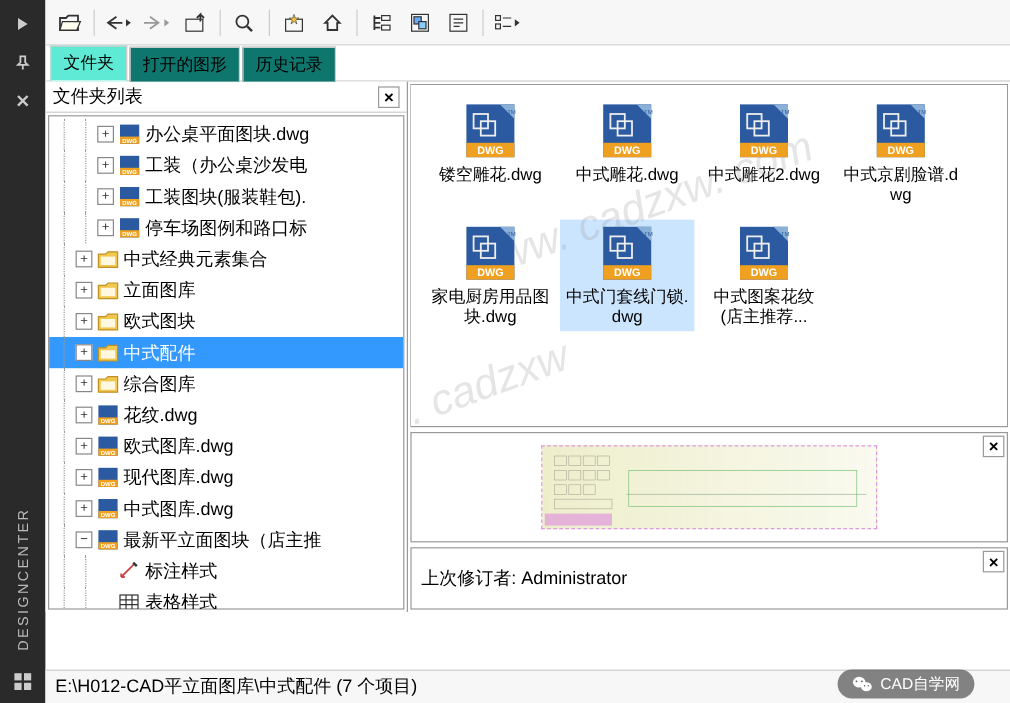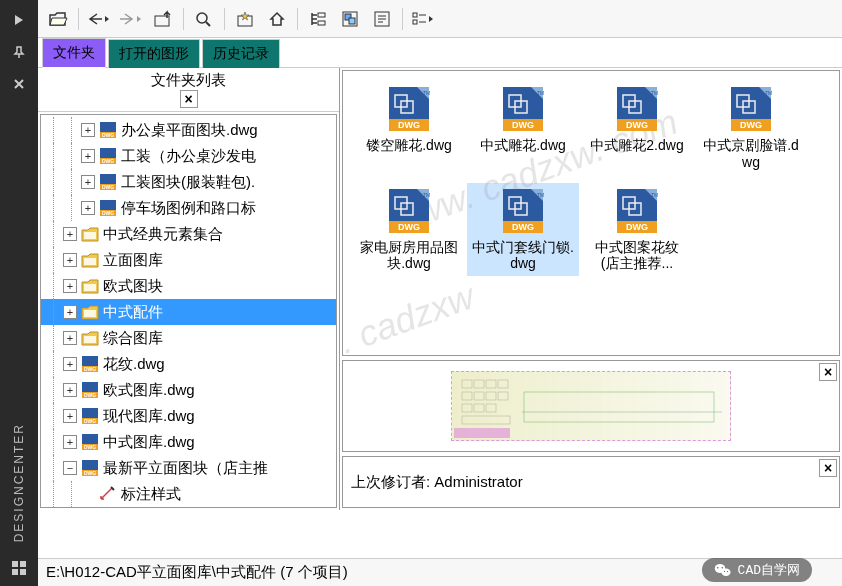--- a/index.html
+++ b/index.html
@@ -7,24 +7,24 @@
 .outer { display: flex; height: 100%; }
 .leftbar { width: 38px; background: #2a2a2a; display: flex; flex-direction: column; align-items: center; padding-top: 4px; color: #ccc; }
 .leftbar .ic { width: 20px; height: 20px; margin: 6px 0; display:flex; align-items:center; justify-content:center; cursor:pointer; }
 .leftbar .vlabel { writing-mode: vertical-rl; transform: rotate(180deg); color: #bbb; font-size: 12px; letter-spacing: 2px; margin-top: auto; margin-bottom: 10px; }
 .main { flex: 1; display: flex; flex-direction: column; background: #fff; }
 .toolbar { height: 38px; background: #f7f7f7; border-bottom: 1px solid #ccc; display: flex; align-items: center; padding: 0 6px; gap: 4px; }
 .tb-btn { width: 28px; height: 28px; display:flex; align-items:center; justify-content:center; cursor:pointer; border-radius:2px; }
 .tb-sep { width:1px; height:22px; background:#ccc; margin:0 2px; }
 .tabs { height: 30px; background: #fff; display: flex; align-items: flex-end; padding-left: 4px; border-bottom:1px solid #ccc; gap:2px; }
 .tab { padding: 5px 10px; border:1px solid #ccc; border-bottom:none; background:#0f766e; font-size:14px; cursor:pointer; position:relative; top:1px; }
-.tab.active { background:#8b5cf6; border-bottom:1px solid #fff; }
+.tab.active { background:#5eead4; border-bottom:1px solid #fff; }
 .content { flex:1; display:flex; min-height:0; }
 .sidepanel { width: 302px; border-right:1px solid #999; display:flex; flex-direction:column; background:#fff; }
-.sp-header { display:flex; align-items:center; justify-content:space-between; padding:3px 6px; border-bottom:1px solid #ccc; font-size:15px;flex-direction:column; }
+.sp-header { display:flex; align-items:center; justify-content:space-between; padding:3px 6px; border-bottom:1px solid #ccc; font-size:15px; }
 .sp-header .close { width:18px; height:18px; text-align:center; cursor:pointer; font-weight:bold; border:1px solid #999; line-height:16px; font-size:14px; }
 .tree { flex:1; overflow:auto; padding:2px 0; border:1px solid #999; margin:2px; }
 .tree-row { display:flex; align-items:center; height:26px; padding-left:4px; cursor:pointer; font-size:15px; white-space:nowrap; }
 .tree-row.selected { background:#3399ff; color:#fff; }
 .tree-row .exp { width:14px; height:14px; border:1px solid #888; display:flex; align-items:center; justify-content:center; font-size:11px; line-height:1; margin-right:3px; background:#fff; color:#333; }
 .tree-row .noexp { width:14px; margin-right:3px; }
 .tree-row .ln { width:18px; height:26px; position:relative; }
 .tree-row .ln::before { content:''; position:absolute; left:8px; top:0; bottom:0; border-left:1px dotted #999; }
 .fold-icon { width:20px; height:18px; margin-right:3px; flex-shrink:0; }
 .dwg-icon { width:20px; height:18px; margin-right:3px; flex-shrink:0; }
@@ -34,21 +34,21 @@
 .file-item.selected { background:#cce5ff; }
 .file-item .thumb { width:52px; height:48px; position:relative; margin-bottom:4px; }
 .file-item .fname { text-align:center; font-size:14px; line-height:1.2; word-break:break-all; }
 .watermark { position:absolute; font-size:36px; color:rgba(150,150,150,0.25); transform:rotate(-20deg); pointer-events:none; font-style:italic;}
 .preview { height:92px; background:#fff; border:1px solid #999; margin:2px; display:flex; align-items:center; justify-content:center; position:relative; }
 .preview .close { position:absolute; top:2px; right:2px; width:18px; height:18px; border:1px solid #999; text-align:center; cursor:pointer; font-weight:bold; line-height:16px; font-size:14px;}
 .preview-img { width:280px; height:70px; border:1px dashed #dd99dd; background:linear-gradient(90deg, rgba(170,170,0,0.2) 0%, rgba(200,200,100,0.1) 100%); position:relative; }
 .info { height:52px; background:#fff; border:1px solid #999; margin:2px; padding:6px 8px; font-size:15px; display:flex; align-items:center; position:relative; }
 .info .close { position:absolute; top:2px; right:2px; width:18px; height:18px; border:1px solid #999; text-align:center; cursor:pointer; font-weight:bold; line-height:16px; font-size:14px;}
 .statusbar { height:28px; background:#f7f7f7; border-top:1px solid #ccc; display:flex; align-items:center; padding:0 8px; font-size:15px; position:relative;margin-top:48px; }
-.brand { position:absolute; right:30px; bottom:4px; background:rgba(80,80,80,0.7); color:#fff; padding:3px 12px; border-radius:14px; font-size:13px; display:flex; align-items:center; gap:6px;font-family:Liberation Mono, monospace; }
+.brand { position:absolute; right:30px; bottom:4px; background:rgba(80,80,80,0.7); color:#fff; padding:3px 12px; border-radius:14px; font-size:13px; display:flex; align-items:center; gap:6px; }
 .brand .wx { width:18px; height:16px; }
 </style>
 </head>
 <body>
 
 <svg width="0" height="0" style="position:absolute">
 <defs>
 <g id="svg-dwg-icon">
   <rect x="2" y="2" width="26" height="32" fill="#2b5aa0"></rect>
   <polygon points="20,2 28,2 28,10" fill="#5a8ac0"></polygon>

